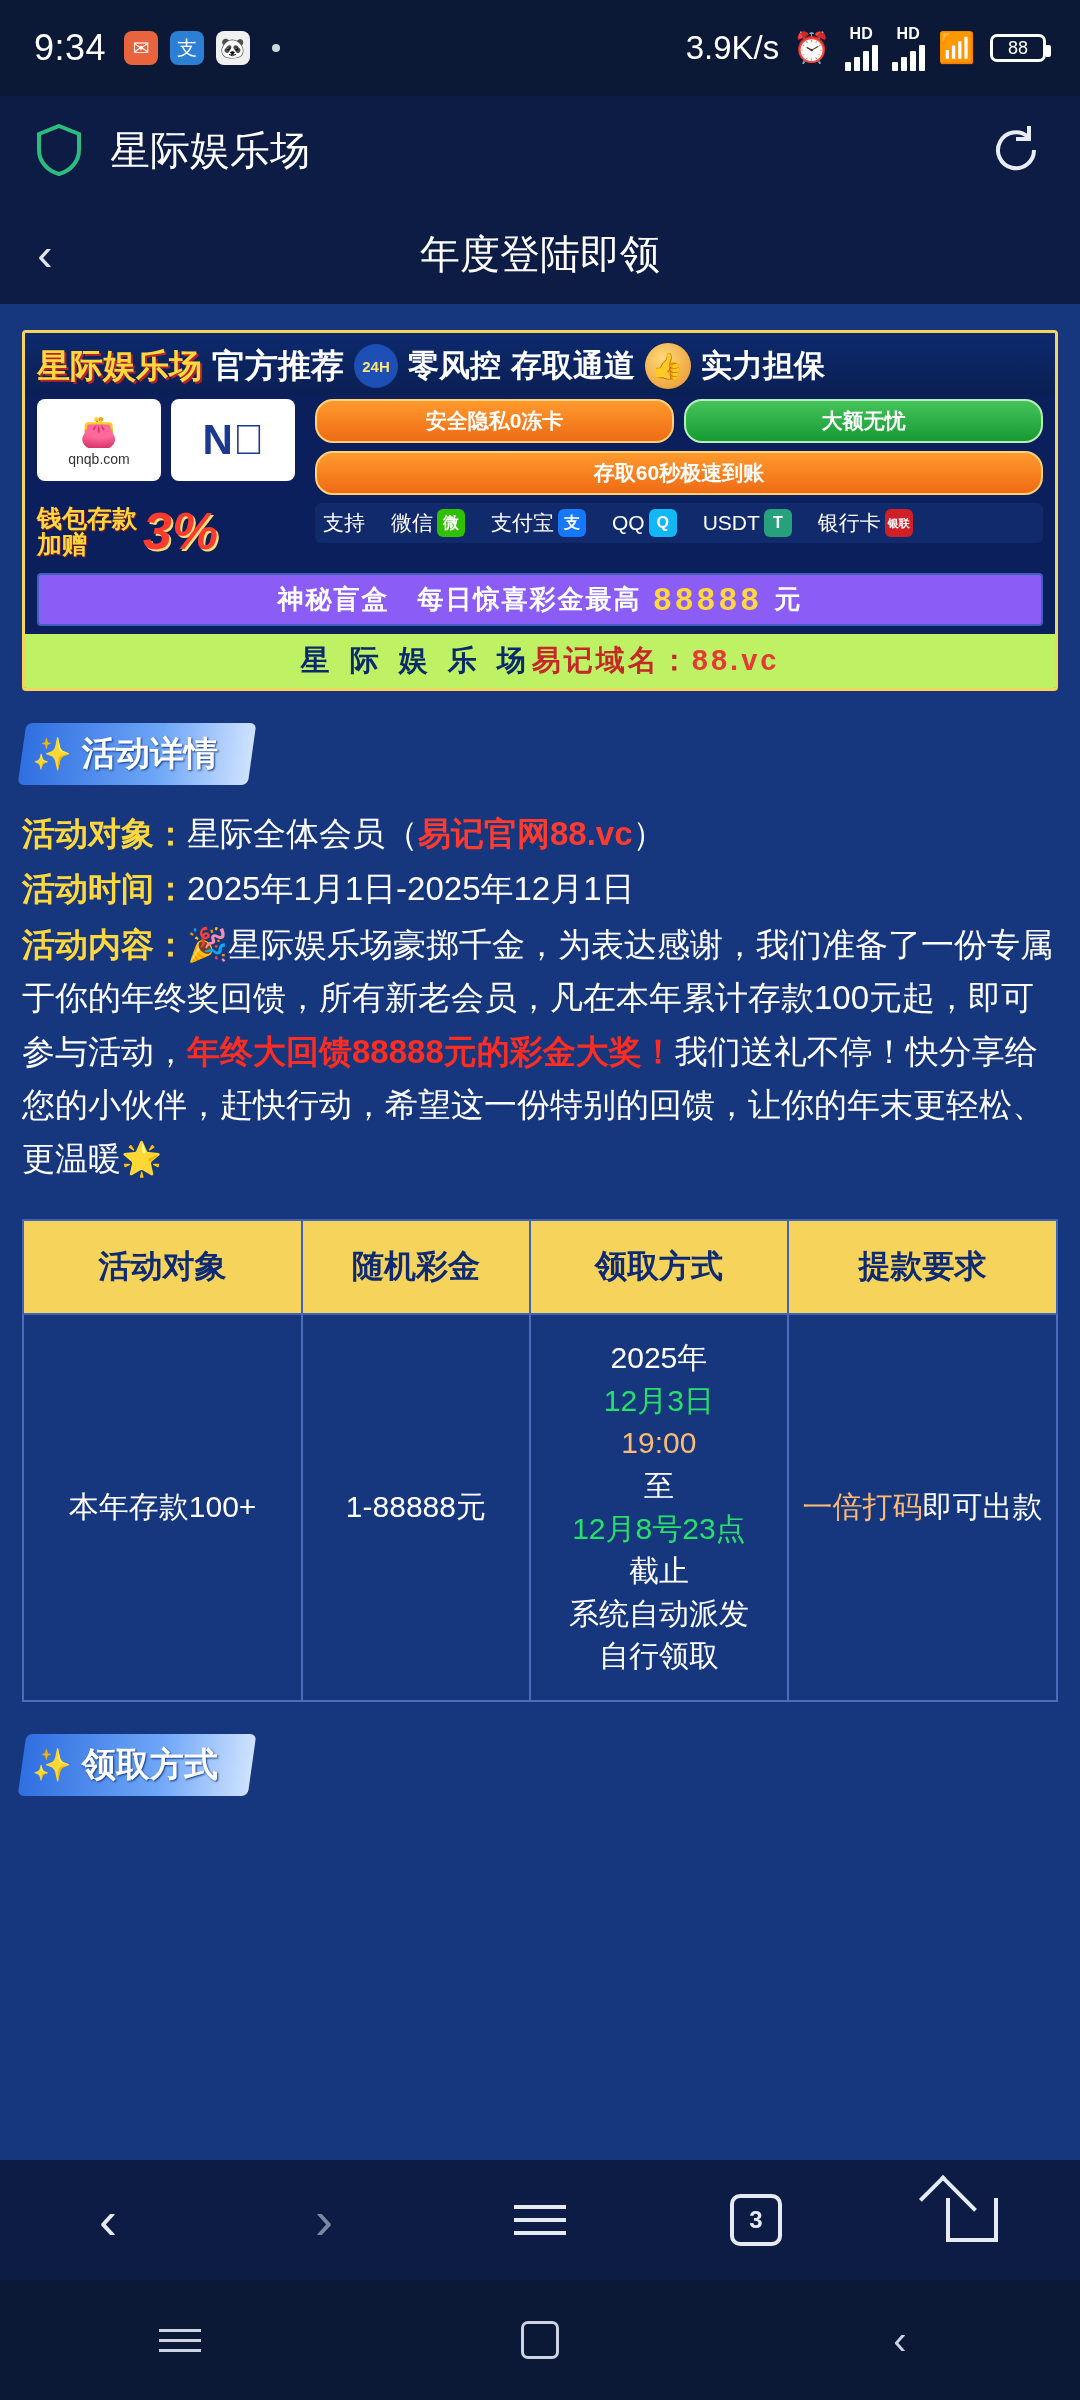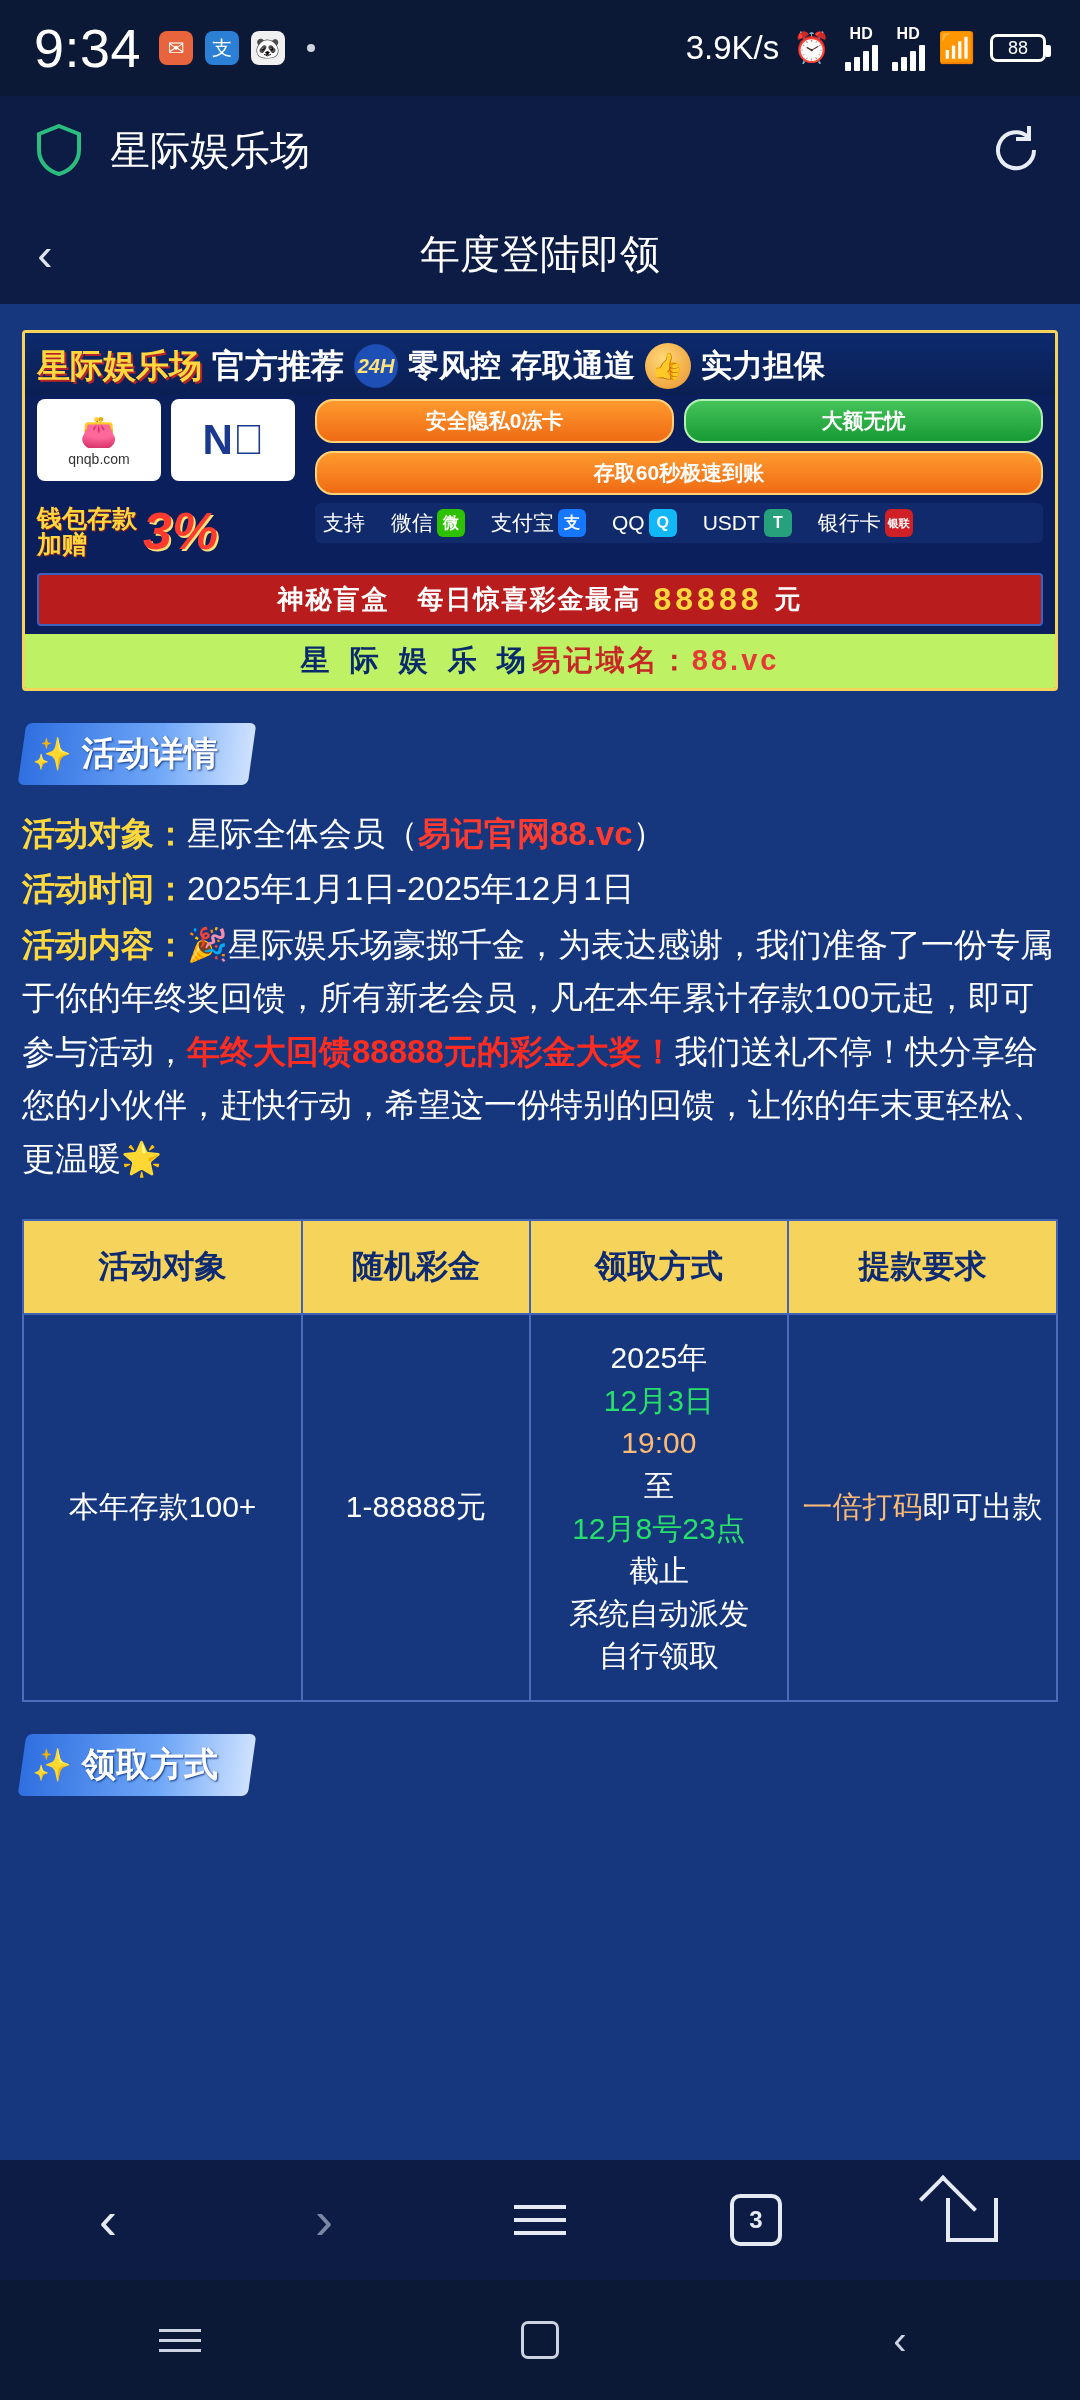--- a/index.html
+++ b/index.html
@@ -22,21 +22,21 @@
   
   .statusbar {
     height: 96px;
     background: #0b1836;
     display: flex;
     align-items: center;
     padding: 0 34px;
     color: #fff;
     flex: none;
   }
-  .sb-clock { font-size: 54px; font-weight: 500; letter-spacing: 0.5px; }
+  .sb-clock { font-size: 36px; font-weight: 500; letter-spacing: 0.5px; }
   .sb-icons-left { display: flex; align-items: center; gap: 12px; margin-left: 18px; }
   .sb-appicon {
     width: 34px; height: 34px; border-radius: 8px;
     display: flex; align-items: center; justify-content: center;
     font-size: 20px; color: #fff;
   }
   .sb-ic-1 { background: #e8643c; }
   .sb-ic-2 { background: #2b7fd4; }
   .sb-ic-3 { background: #f0f0f0; color: #333; }
   .sb-dot { width: 8px; height: 8px; border-radius: 50%; background: #cfd5e0; margin-left: 10px; }
@@ -121,22 +121,22 @@
     gap: 10px;
   }
   .bn-logo {
     color: #ffd83d; font-size: 33px; font-weight: 800;
     text-shadow: 2px 2px 0 #b4232a;
     white-space: nowrap;
   }
   .bn-tj { color:#fff; font-size: 33px; font-weight: 800; white-space: nowrap; }
   .bn-24 {
     width: 44px; height: 44px; border-radius: 50%;
-    background: #1d4fb5; color: #ffe27a; font-size: 20px; font-weight: 700;
-    display: flex; align-items: center; justify-content: center; flex: none; font-style: italic;
+    background: #1d4fb5; color: #ffe27a; font-size: 15px; font-weight: 700;
+    display: flex; align-items: center; justify-content: center; flex: none;
   }
   .bn-tag { color: #ffffff; font-size: 31px; font-weight: 800; white-space: nowrap; }
   .bn-hand {
     width: 46px; height: 46px; border-radius: 50%;
     background: radial-gradient(circle at 40% 35%, #ffd97a, #e8922a);
     display: flex; align-items: center; justify-content: center;
     font-size: 26px; flex: none;
   }
   .bn-strong { color: #ffffff; font-size: 31px; font-weight: 800; white-space: nowrap; }
 
@@ -179,21 +179,21 @@
     font-size: 16px; color: #fff; font-weight: 700;
   }
   .bg-wechat { background: #2dc100; }
   .bg-alipay { background: #1677ff; }
   .bg-qq { background: #12b7f5; }
   .bg-usdt { background: #26a17b; }
   .bg-unionpay { background: #cf2027; font-size: 11px; }
 
   .bn-mys {
     margin: 4px 12px 8px 12px;
-    background: #b91c1c; border: 2px solid #3d62bd; border-radius: 4px;
+    background: #8b5cf6; border: 2px solid #3d62bd; border-radius: 4px;
     display: flex; align-items: center; justify-content: center; gap: 12px;
     padding: 6px 4px;
   }
   .mys-t { color: #fff; font-size: 26px; font-weight: 700; letter-spacing: 2px; }
   .mys-n { color: #ffd83d; font-size: 32px; font-weight: 900; letter-spacing: 4px; }
   .bn-foot {
     background: #bef264; display: flex; align-items: flex-start; justify-content: center;
     padding: 7px 0;
   }
   .foot-l { color: #0b2a6b; font-size: 29px; font-weight: 800; letter-spacing: 6px; }

